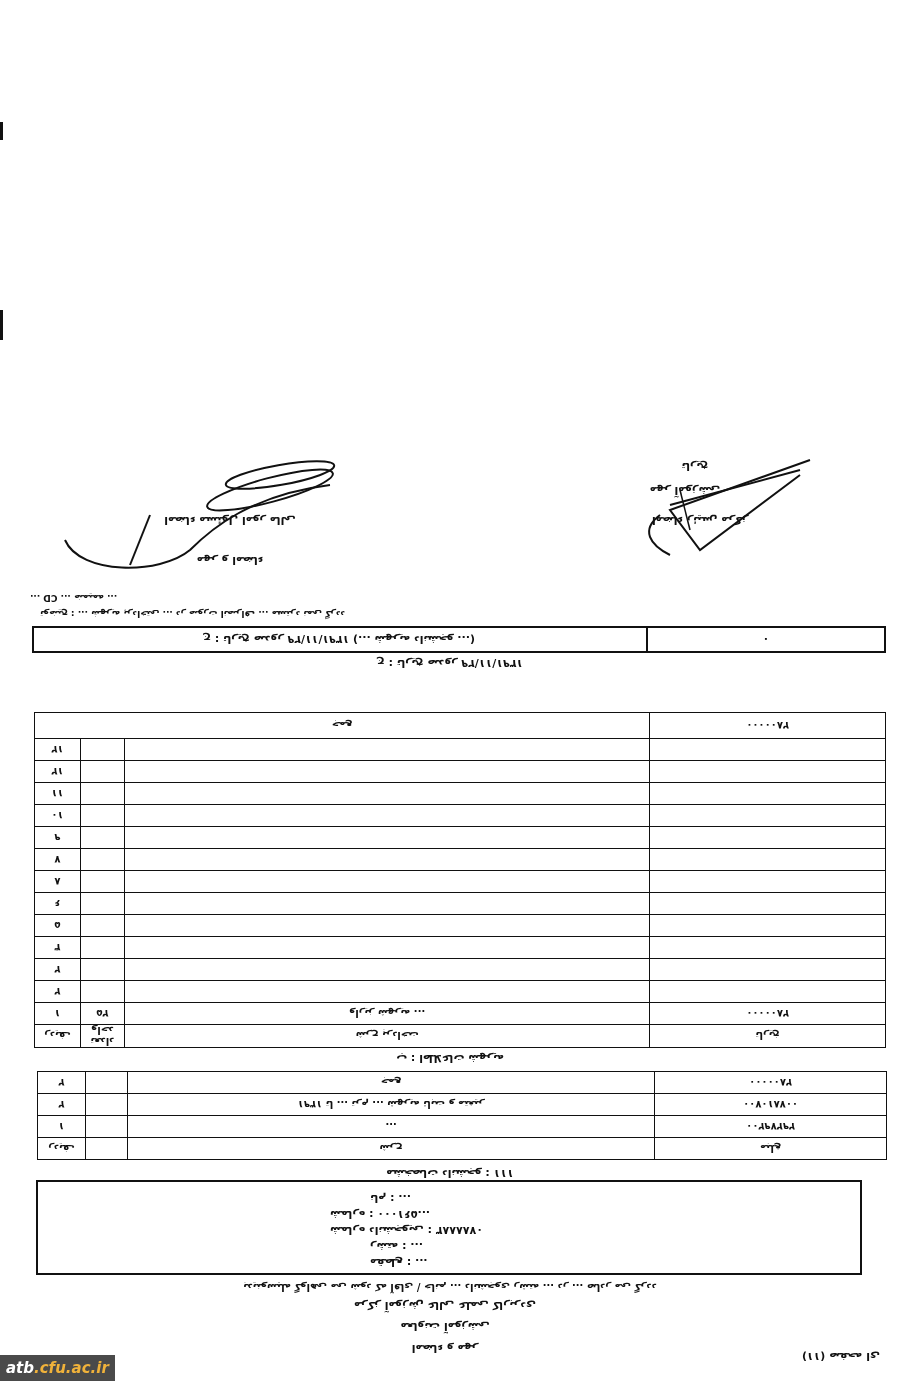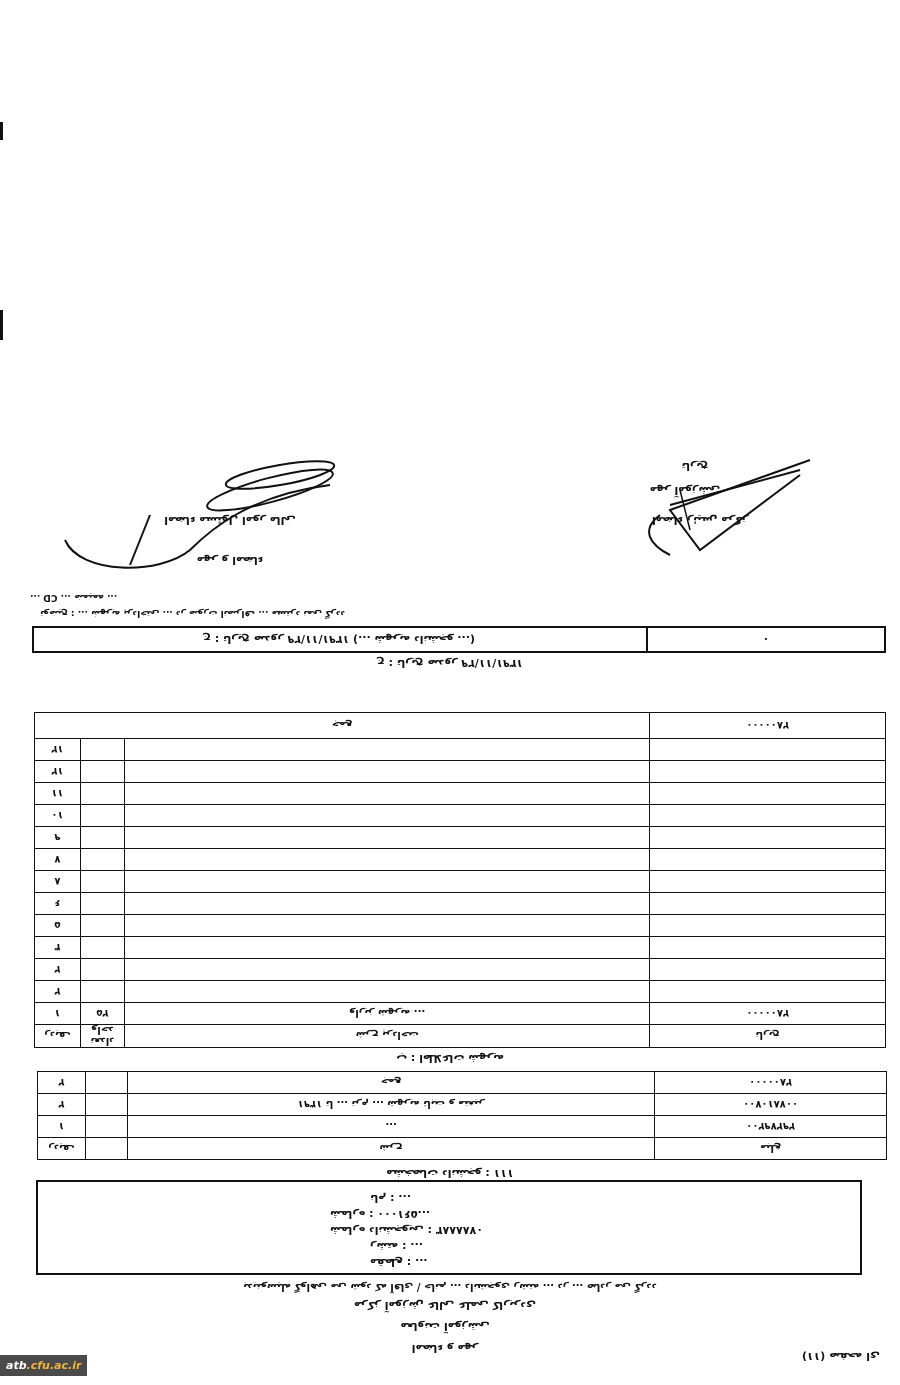--- a/index.html
+++ b/index.html
@@ -10,21 +10,21 @@
           transform: rotate(180deg); transform-origin: 450px 692.5px; }
   .rtl { direction: rtl; }
   .abs { position: absolute; }
   .txt { font-size: 11px; font-weight: bold; white-space: nowrap; }
   .box { position: absolute; border: 2px solid #111; box-sizing: border-box; background: #fff; }
   table.grid { border-collapse: collapse; position: absolute; direction: rtl; }
   table.grid td { border: 1.6px solid #111; font-size: 10px; font-weight: bold; text-align: center;
                   padding: 0; height: 22px; box-sizing: border-box; }
   .sig { position: absolute; }
   .bar { position: absolute; background: #111; width: 3px; }
-  .wm { position: absolute; background: #4a4a4a; color: #f0b23a; font-size: 11px; font-weight: bold;
+  .wm { position: absolute; background: #4a4a4a; color: #f0b23a; font-size: 15px; font-weight: bold;
         font-style: italic; padding: 4px 6px; font-family: "DejaVu Sans", sans-serif; }
   .wm .w { color: #ffffff; }
 </style>
 </head>
 <body>
 
 <div id="page">
 
   <div class="bar" style="left:897px; top:1245px; height:18px;"></div>
   <div class="bar" style="left:897px; top:1045px; height:30px;"></div>

